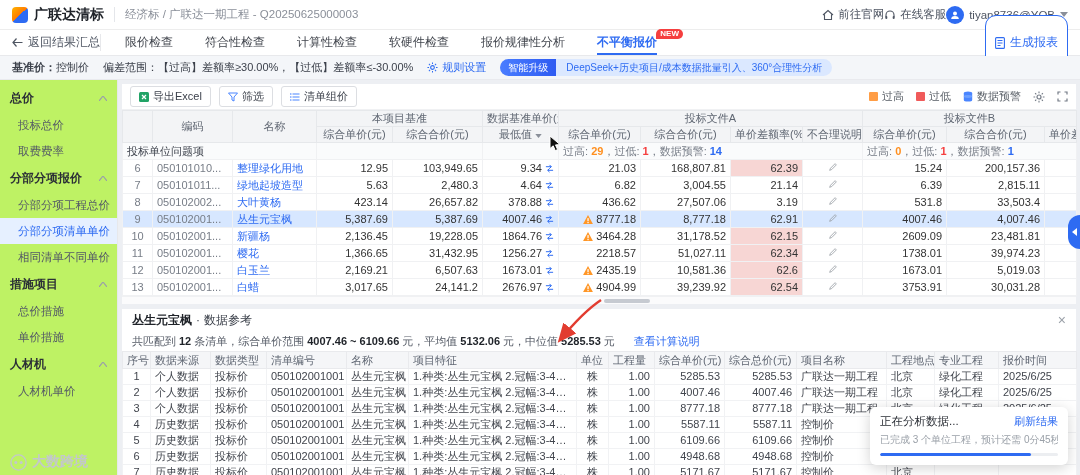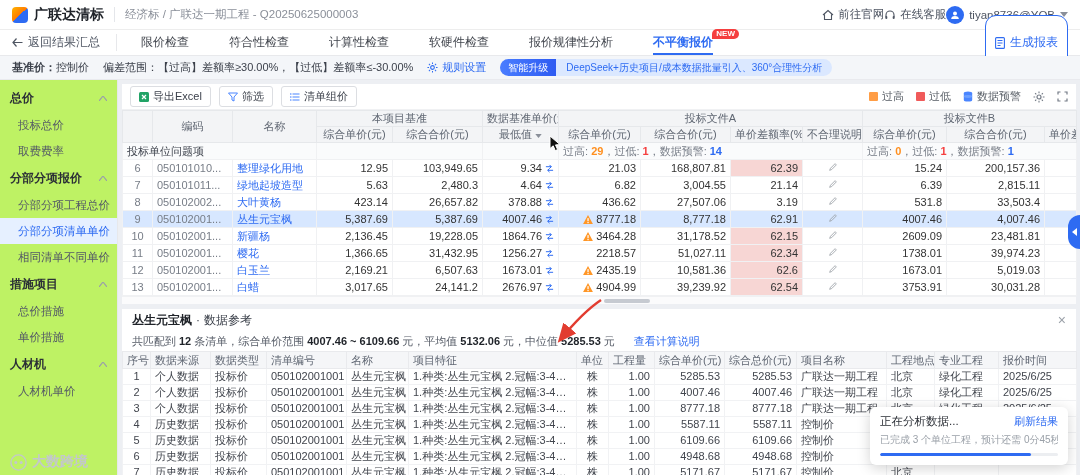--- a/index.html
+++ b/index.html
@@ -11,22 +11,22 @@
   .logo{display:flex;align-items:center;gap:6px;font-weight:bold;font-size:14px;color:#1f2329;}
   .logo-mark{width:16px;height:16px;border-radius:4px;background:linear-gradient(135deg,#ffb400 0%,#ff7a00 50%,#2e6bf2 50%,#2e6bf2 100%);}
   .crumb{color:#8a8f99;font-size:11.5px;border-left:1px solid #e4e6ea;padding-left:10px;}
   .top-right{margin-left:auto;display:flex;align-items:center;color:#4e5562;font-size:11.5px;}
   .top-link{display:flex;align-items:center;gap:4px;cursor:pointer;}
   .avatar{width:18px;height:18px;border-radius:50%;background:#2e6bf2;display:flex;align-items:center;justify-content:center;}
   .userbox{display:flex;align-items:center;gap:5px;}
 
   
   .navbar{position:absolute;top:30px;left:0;right:0;height:26px;background:#fff;border-bottom:1px solid #e8e9ec;display:flex;align-items:center;padding:0 12px;gap:24px;z-index:5;}
-  .back{display:flex;align-items:center;gap:5px;color:#4e5562;padding-right:16px;border-right:1px solid #e7e8eb;font-size:12px;cursor:pointer;}
-  .tabs{display:flex;gap:40px;height:100%;align-items:center;}
+  .back{display:flex;align-items:center;gap:5px;color:#4e5562;border-right:1px solid #e7e8eb;font-size:12px;cursor:pointer;}
+  .tabs{display:flex;gap:32px;height:100%;align-items:center;}
   .tab{position:relative;display:flex;align-items:center;height:100%;color:#41454d;font-size:12px;cursor:pointer;white-space:nowrap;}
   .tab.active{color:#2e6bf2;font-weight:bold;box-shadow:inset 0 -2px 0 #2e6bf2;}
   .badge-new{position:absolute;top:-1px;right:-26px;background:#f53f3f;color:#fff;font-size:8px;line-height:10px;padding:0 4px;border-radius:6px 6px 6px 0;font-weight:bold;}
   .report-btn{margin-left:auto;display:flex;align-items:center;gap:5px;border:1px solid #2e6bf2;color:#2e6bf2;border-radius:11px;padding:18px 9px;font-size:12px;background:#fff;cursor:pointer;}
 
   
   .criteria{position:absolute;top:56px;left:0;right:0;height:24px;background:#f4f6f9;border-bottom:1px solid #e9eaee;display:flex;align-items:center;padding:0 12px;gap:14px;font-size:11px;color:#3c414b;z-index:5;}
   .crit-strong{font-weight:bold;}
   .rule-link{display:flex;align-items:center;gap:4px;color:#2e6bf2;cursor:pointer;}
   .promo{display:flex;align-items:center;border-radius:10px;overflow:hidden;height:17px;}

